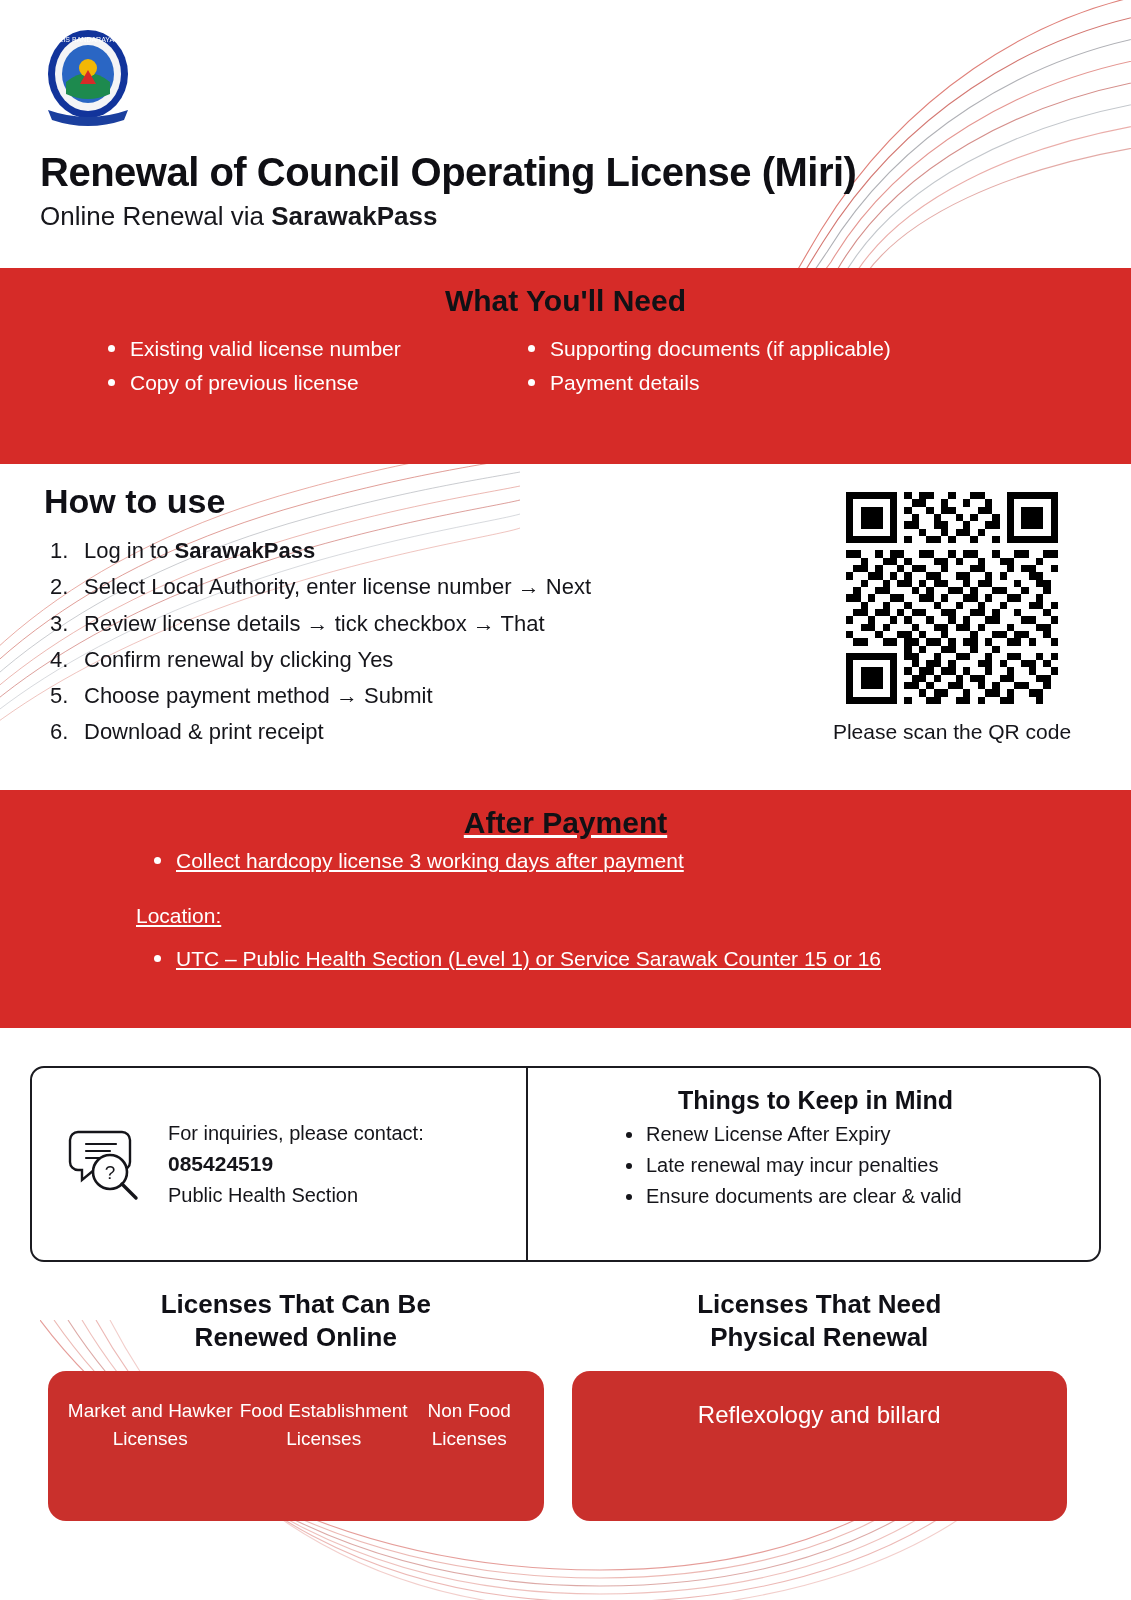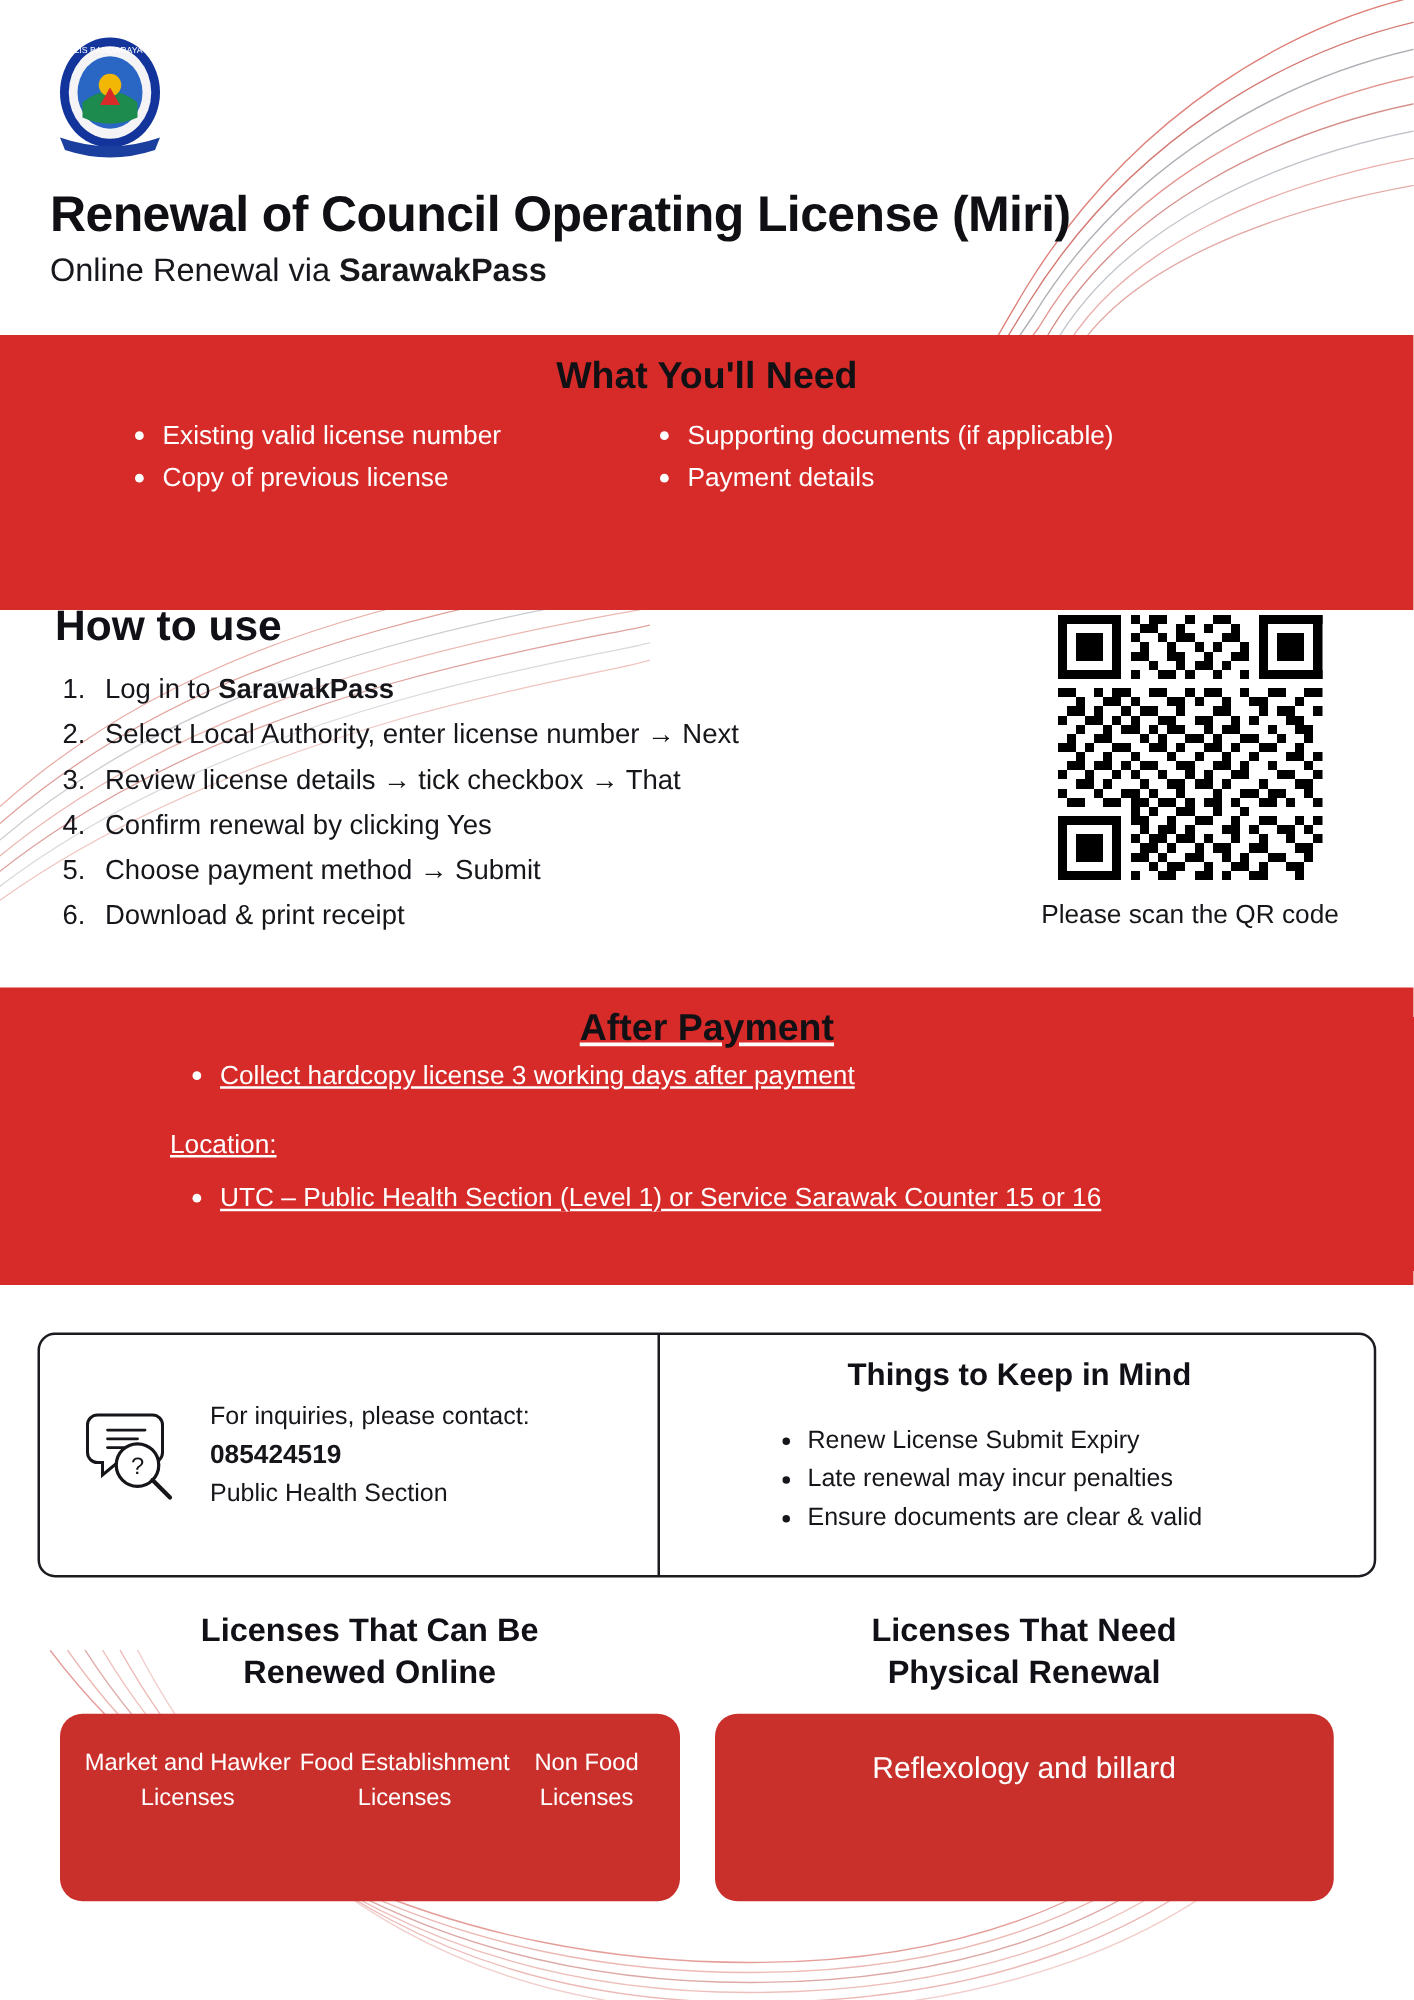--- a/index.html
+++ b/index.html
@@ -53,21 +53,21 @@
   }
   .sub-title b { font-weight: 700; }
 
   
   .band {
     position: absolute;
     left: 0; right: 0;
     background: #d62b28;
     color: #ffffff;
   }
-  .band-need { top: 268px; height: 220px; }
+  .band-need { top: 268px; height: 196px; }
   .band-after { top: 790px; height: 238px; text-decoration: underline; }
 
   .band h2 {
     text-align: center;
     font-size: 30px;
     font-weight: 700;
     color: #111115;
     padding-top: 16px;
   }
 
@@ -196,21 +196,21 @@
   }
   .contact-text { font-size: 20px; line-height: 1.52; color: #15151a; }
   .contact-text .phone { font-weight: 700; font-size: 21px; }
 
   .mind-box { flex: 1; padding: 18px 24px 0 28px; }
   .mind-box h3 {
     text-align: center;
     font-size: 25px;
     font-weight: 700;
     color: #101016;
-    margin-bottom: 22px;
+    margin-bottom: 4px;
   }
   .mind-box ul { list-style: none; padding-left: 64px; }
   .mind-box li {
     position: relative;
     font-size: 20px;
     line-height: 1.56;
     padding-left: 26px;
     color: #15151a;
   }
   .mind-box li::before {
@@ -598,21 +598,21 @@
       </div>
       <div class="contact-text">
         <div>For inquiries, please contact:</div>
         <div class="phone">085424519</div>
         <div>Public Health Section</div>
       </div>
     </div>
     <div class="mind-box">
       <h3>Things to Keep in Mind</h3>
       <ul>
-        <li>Renew License Submit Expiry</li>
+        <li>Renew License After Expiry</li>
         <li>Late renewal may incur penalties</li>
         <li>Ensure documents are clear &amp; valid</li>
       </ul>
     </div>
   </div>
 
   <div class="license-row">
     <div class="lic-col">
       <h3>
         <span>Licenses That Can Be</span><br>

